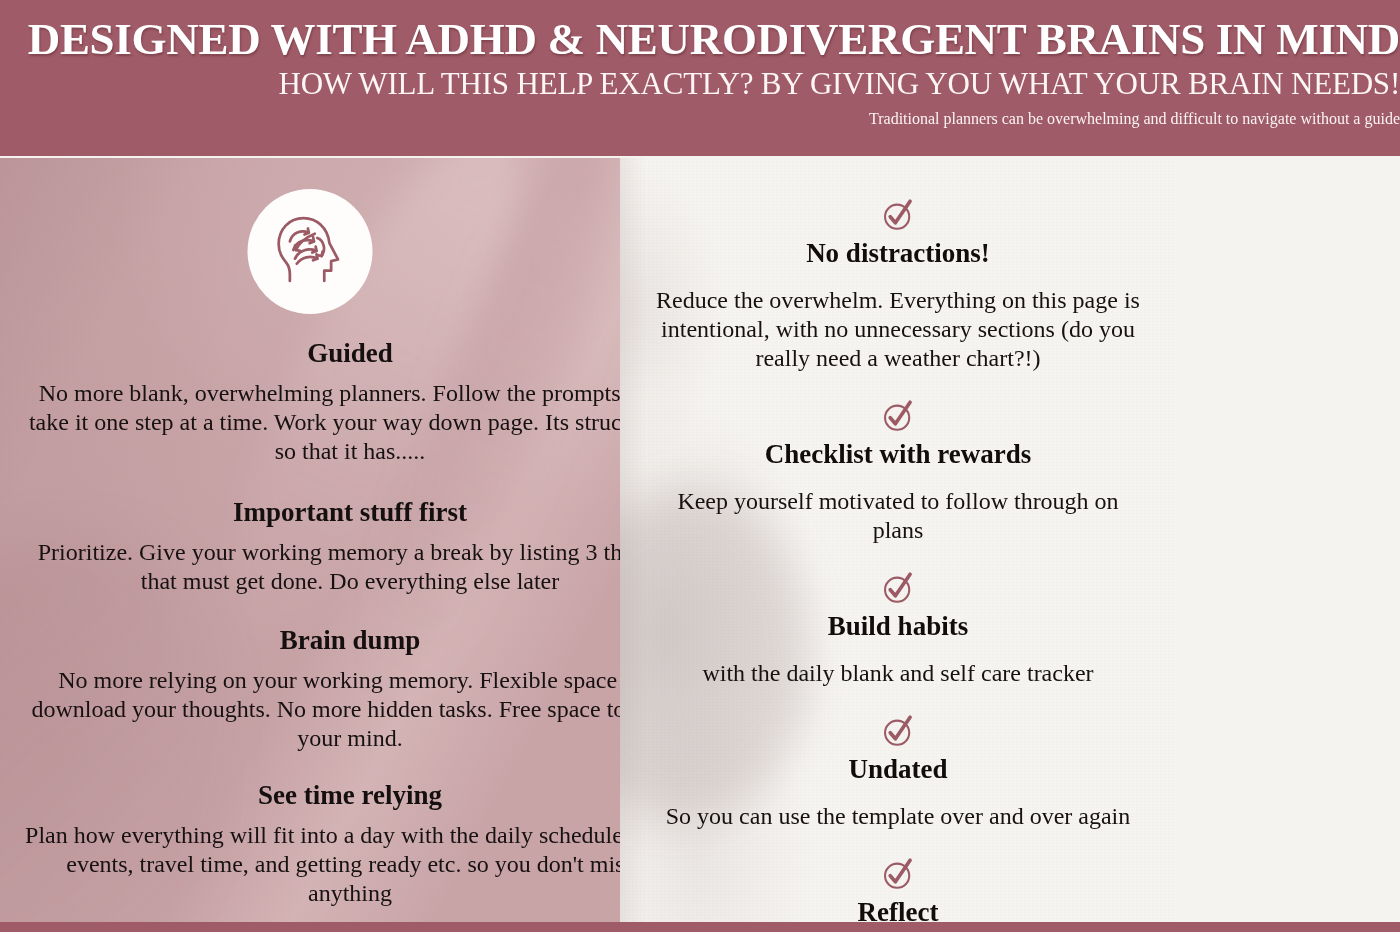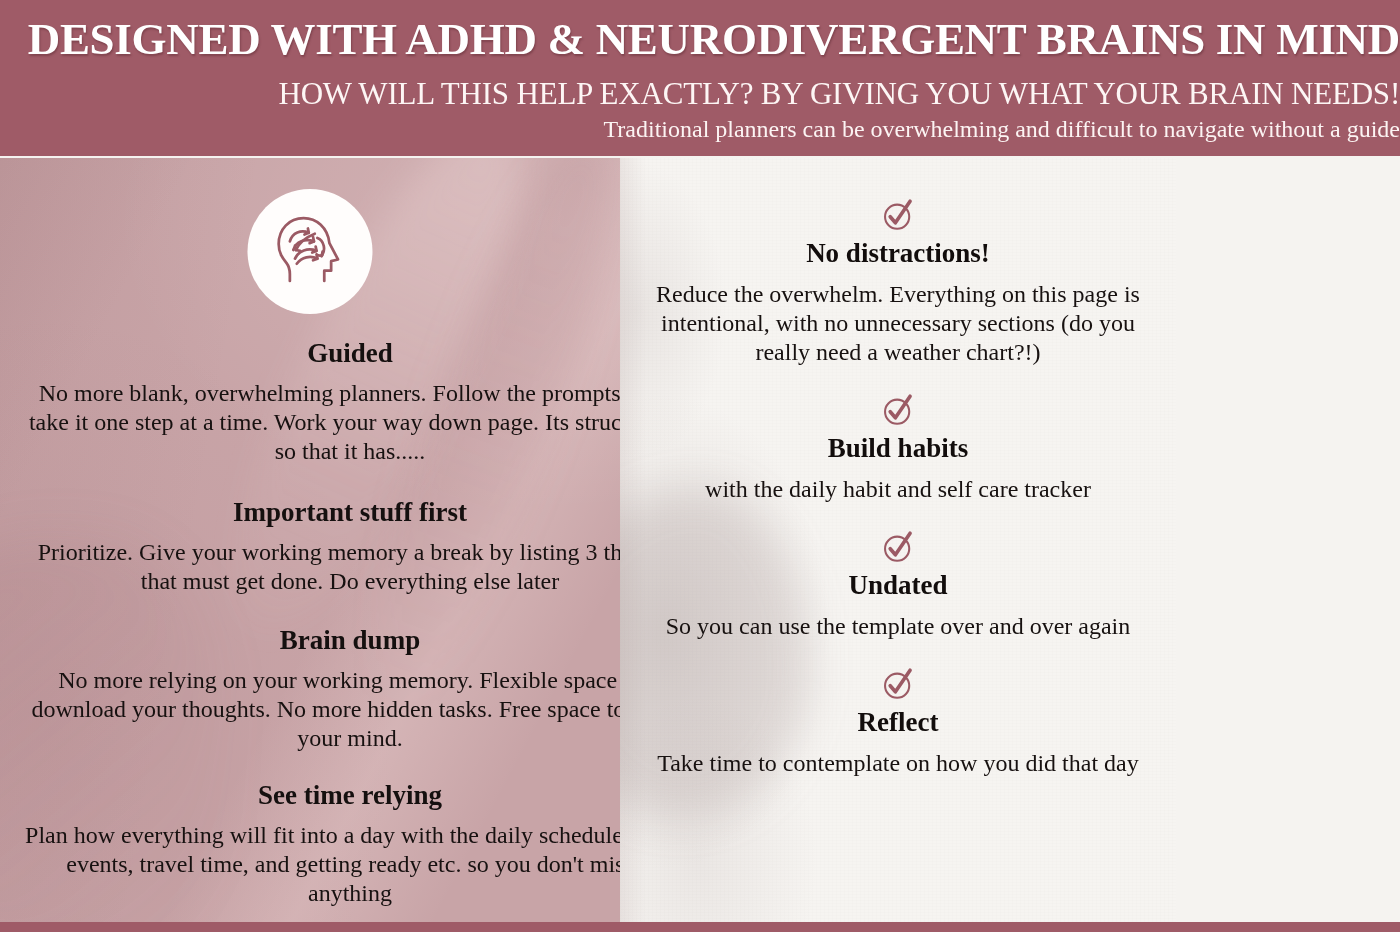--- a/index.html
+++ b/index.html
@@ -35,33 +35,33 @@
     font-weight:bold;
     font-size:45px;
     line-height:50px;
     letter-spacing:-0.3px;
     color:#ffffff;
     text-shadow:1px 2px 2px rgba(90,40,48,0.45);
     white-space:nowrap;
     transform:scaleX(1.0);
   }
   .header-sub {
-    margin-top:12px;
+    margin-top:2px;
     font-family:"Liberation Serif", serif;
     font-weight:normal;
     font-size:31px;
     line-height:36px;
     color:#fdf6f5;
     white-space:nowrap;
     letter-spacing:-0.2px;
   }
   .header-tag {
     margin-top:4px;
     font-family:"Liberation Serif", serif;
-    font-size:24px;
+    font-size:16px;
     line-height:26px;
     color:#fcf4f3;
     white-space:nowrap;
   }
 
   
   .columns {
     position:absolute;
     top:158px; left:0;
     width:1400px;
@@ -190,21 +190,21 @@
     font-size:27px;
     line-height:32px;
     color:#120d0c;
     margin-top:1px;
   }
   .ritem-body {
     font-family:"Liberation Serif", serif;
     font-size:24px;
     line-height:29px;
     color:#171110;
-    margin-top:11px;
+    margin-top:17px;
   }
   .check-wrap {
     display:flex;
     justify-content:center;
     align-items:center;
     height:42px;
   }
 
   
   .bottom-bar {
@@ -292,30 +292,40 @@
           <div class="check-wrap">
             <svg width="38" height="38" viewBox="0 0 44 44" fill="none" stroke="#9b5a64" stroke-linecap="round" stroke-linejoin="round">
               <circle cx="21" cy="24" r="14" stroke-width="2.4"></circle>
               <path d="M13 24 L19 31 L36 6" stroke-width="4.2"></path>
             </svg>
           </div>
           <div class="ritem-title">No distractions!</div>
           <div class="ritem-body">Reduce the overwhelm. Everything on this page is intentional, with no unnecessary sections (do you really need a weather chart?!)</div>
         </div>
 
-
         <div class="ritem" style="margin-top:22px;">
           <div class="check-wrap">
             <svg width="38" height="38" viewBox="0 0 44 44" fill="none" stroke="#9b5a64" stroke-linecap="round" stroke-linejoin="round">
               <circle cx="21" cy="24" r="14" stroke-width="2.4"></circle>
               <path d="M13 24 L19 31 L36 6" stroke-width="4.2"></path>
             </svg>
           </div>
+          <div class="ritem-title">Checklist with rewards</div>
+          <div class="ritem-body">Keep yourself motivated to follow through on plans</div>
+        </div>
+
+        <div class="ritem" style="margin-top:22px;">
+          <div class="check-wrap">
+            <svg width="38" height="38" viewBox="0 0 44 44" fill="none" stroke="#9b5a64" stroke-linecap="round" stroke-linejoin="round">
+              <circle cx="21" cy="24" r="14" stroke-width="2.4"></circle>
+              <path d="M13 24 L19 31 L36 6" stroke-width="4.2"></path>
+            </svg>
+          </div>
           <div class="ritem-title">Build habits</div>
-          <div class="ritem-body">with the daily habit and self care tracker</div>
+          <div class="ritem-body">with the daily blank and self care tracker</div>
         </div>
 
         <div class="ritem" style="margin-top:22px;">
           <div class="check-wrap">
             <svg width="38" height="38" viewBox="0 0 44 44" fill="none" stroke="#9b5a64" stroke-linecap="round" stroke-linejoin="round">
               <circle cx="21" cy="24" r="14" stroke-width="2.4"></circle>
               <path d="M13 24 L19 31 L36 6" stroke-width="4.2"></path>
             </svg>
           </div>
           <div class="ritem-title">Undated</div>

